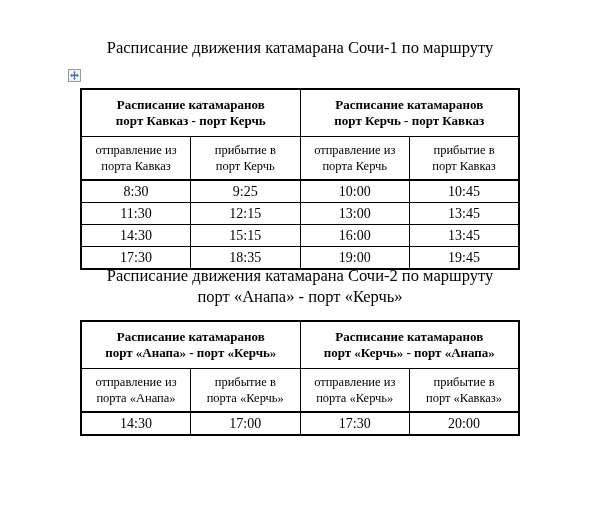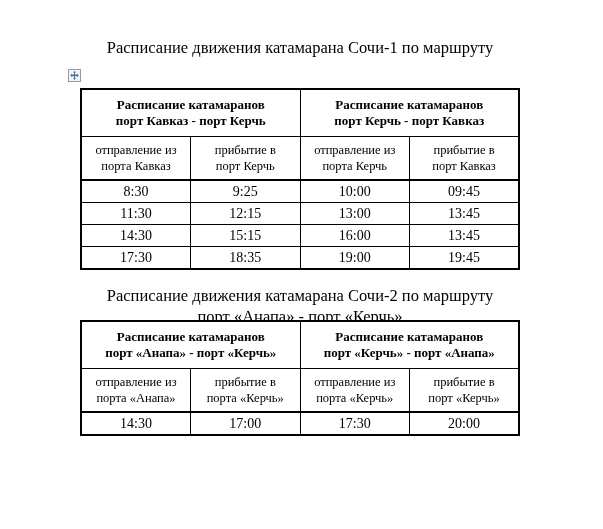--- a/index.html
+++ b/index.html
@@ -44,21 +44,21 @@
     left: 60px;
     width: 480px;
     text-align: center;
     font-size: 16.5px;
     line-height: 21px;
     color: #000;
   }
   .doc-title .line { display: block; white-space: nowrap; }
 
   #title-1 { top: 37px; }
-  #title-2 { top: 285px; }
+  #title-2 { top: 265px; }
 
   
   table.sched {
     position: absolute;
     left: 80px;
     width: 438px;
     border-collapse: collapse;
     table-layout: fixed;
     background: #ffffff;
   }
@@ -160,21 +160,21 @@
           <span class="line">прибытие в</span>
           <span class="line">порт Кавказ</span>
         </th>
       </tr>
     </thead>
     <tbody>
       <tr>
         <td class="cell-time">8:30</td>
         <td class="cell-time">9:25</td>
         <td class="cell-time">10:00</td>
-        <td class="cell-time">09:45</td>
+        <td class="cell-time">10:45</td>
       </tr>
       <tr>
         <td class="cell-time">11:30</td>
         <td class="cell-time">12:15</td>
         <td class="cell-time">13:00</td>
         <td class="cell-time">13:45</td>
       </tr>
       <tr>
         <td class="cell-time">14:30</td>
         <td class="cell-time">15:15</td>
@@ -221,21 +221,21 @@
         <th class="sub-head">
           <span class="line">прибытие в</span>
           <span class="line">порта «Керчь»</span>
         </th>
         <th class="sub-head">
           <span class="line">отправление из</span>
           <span class="line">порта «Керчь»</span>
         </th>
         <th class="sub-head">
           <span class="line">прибытие в</span>
-          <span class="line">порт «Керчь»</span>
+          <span class="line">порт «Кавказ»</span>
         </th>
       </tr>
     </thead>
     <tbody>
       <tr>
         <td class="cell-time">14:30</td>
         <td class="cell-time">17:00</td>
         <td class="cell-time">17:30</td>
         <td class="cell-time">20:00</td>
       </tr>

